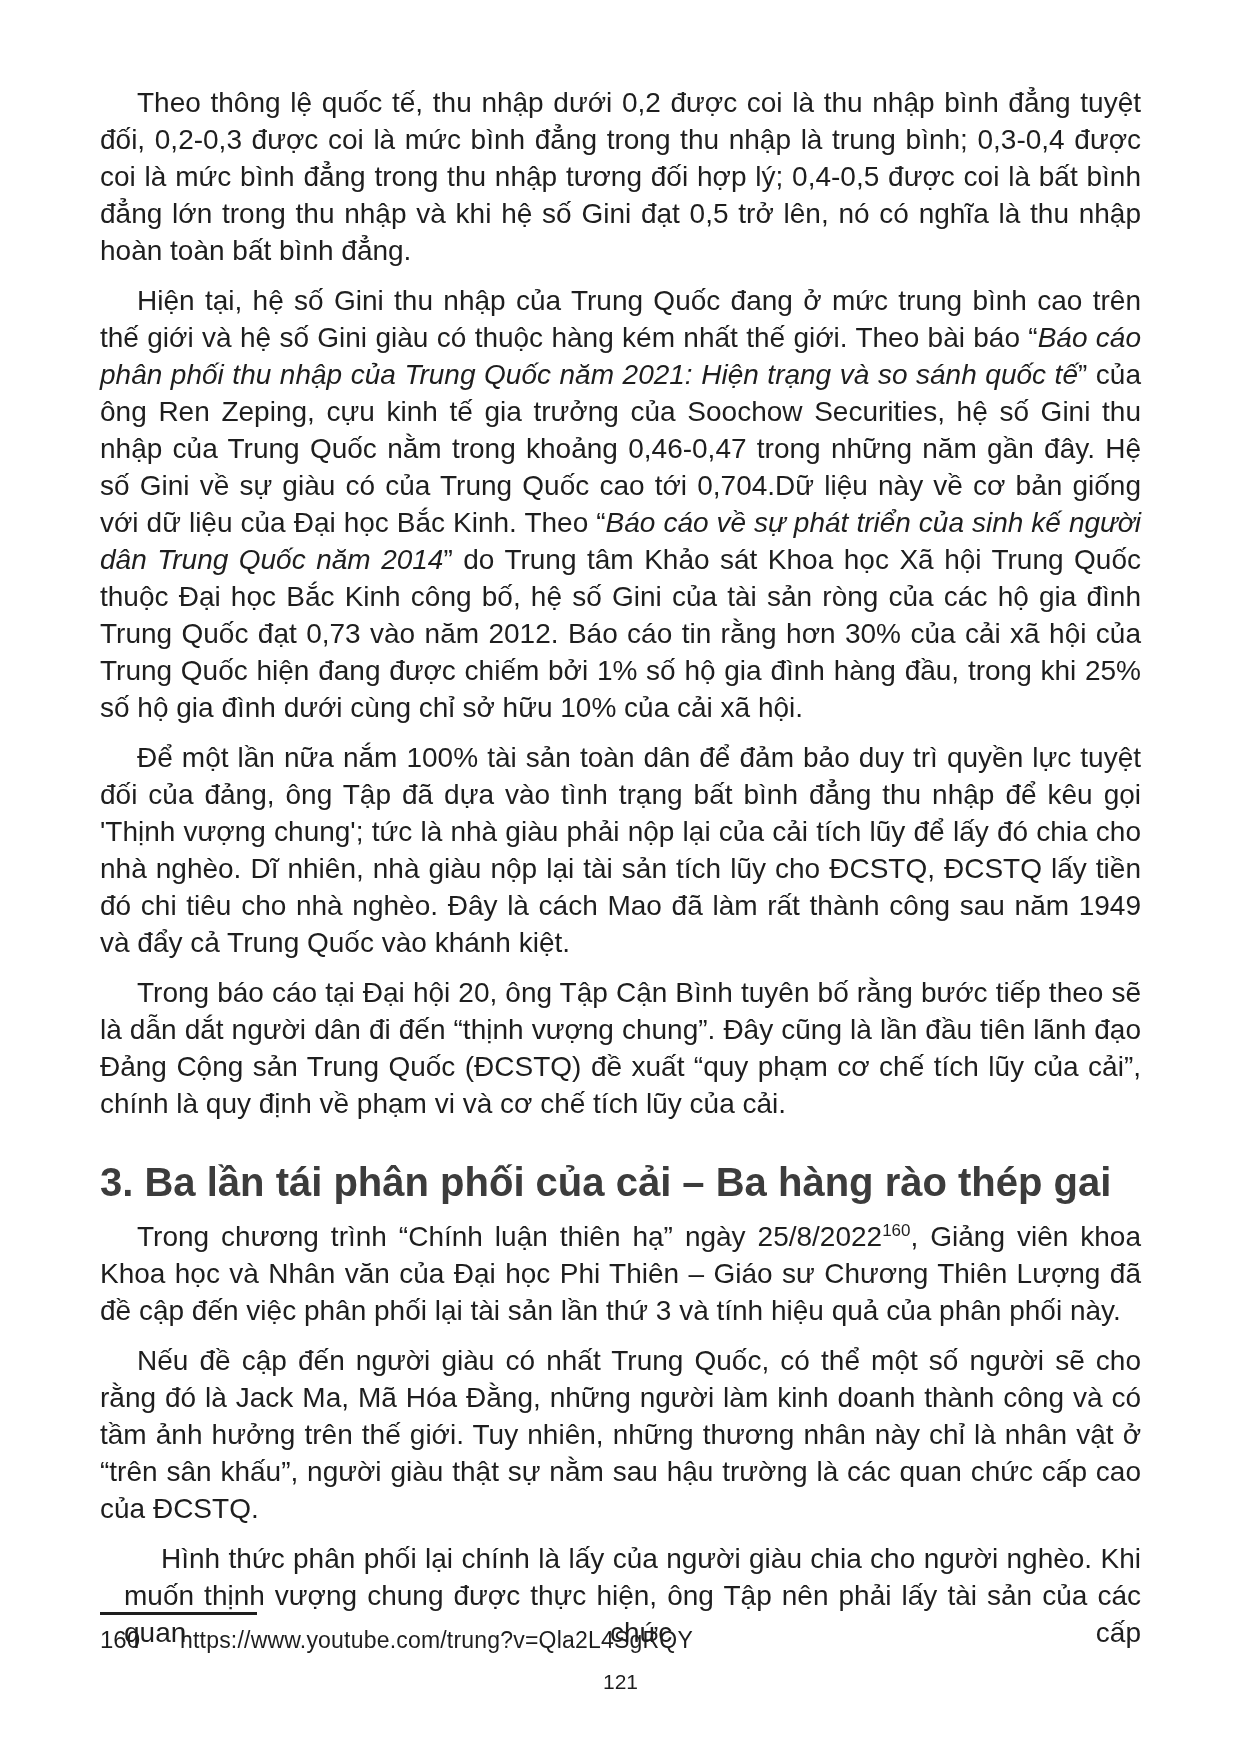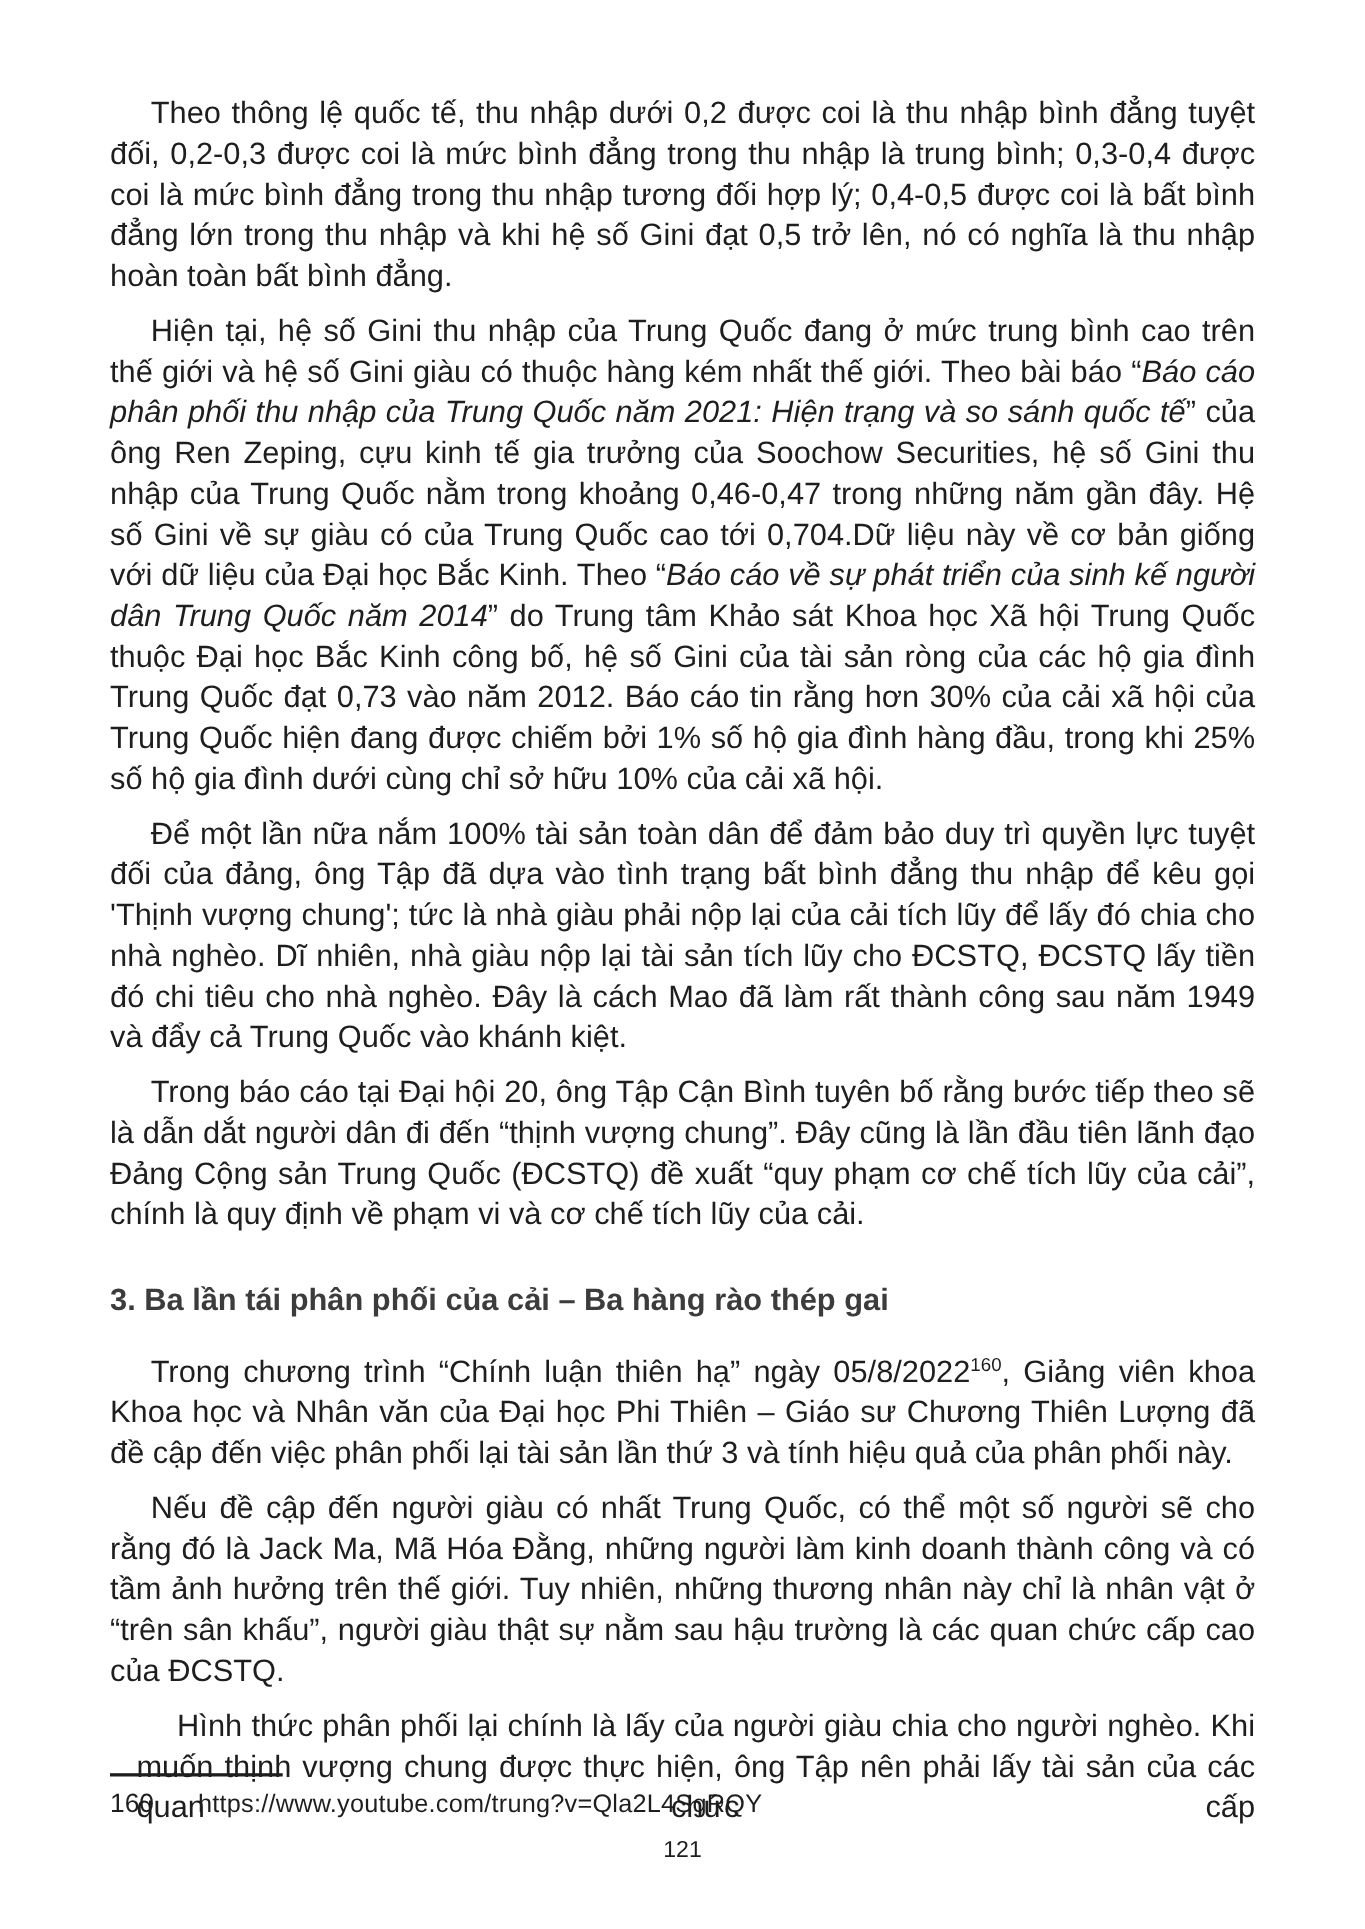--- a/index.html
+++ b/index.html
@@ -37,22 +37,22 @@
   }
   p.para em {
     font-style: italic;
   }
   sup.fn-ref {
     font-size: 17px;
     line-height: 0;
     vertical-align: 10px;
   }
   h2.section-heading {
-    margin: 40px 0 26px 0;
-    font-size: 28px;
+    margin: 40px 0 16px 0;
+    font-size: 40px;
     line-height: 40px;
     font-weight: bold;
     color: #3c3c3c;
     text-align: left;
   }
   .footnote {
     position: absolute;
     left: 100px;
     top: 1612px;
     width: 1041px;
@@ -95,21 +95,21 @@
     <p class="para"><span>Theo thông lệ quốc tế, thu nhập dưới 0,2 được coi là thu nhập bình đẳng tuyệt đối, 0,2-0,3 được coi là mức bình đẳng trong thu nhập là trung bình; 0,3-0,4 được coi là mức bình đẳng trong thu nhập tương đối hợp lý; 0,4-0,5 được coi là bất bình đẳng lớn trong thu nhập và khi hệ số Gini đạt 0,5 trở lên, nó có nghĩa là thu nhập hoàn toàn bất bình đẳng.</span></p>
 
     <p class="para"><span>Hiện tại, hệ số Gini thu nhập của Trung Quốc đang ở mức trung bình cao trên thế giới và hệ số Gini giàu có thuộc hàng kém nhất thế giới. Theo bài báo “</span><em>Báo cáo phân phối thu nhập của Trung Quốc năm 2021: Hiện trạng và so sánh quốc tế</em><span>” của ông Ren Zeping, cựu kinh tế gia trưởng của Soochow Securities, hệ số Gini thu nhập của Trung Quốc nằm trong khoảng 0,46-0,47 trong những năm gần đây. Hệ số Gini về sự giàu có của Trung Quốc cao tới 0,704.Dữ liệu này về cơ bản giống với dữ liệu của Đại học Bắc Kinh. Theo “</span><em>Báo cáo về sự phát triển của sinh kế người dân Trung Quốc năm 2014</em><span>” do Trung tâm Khảo sát Khoa học Xã hội Trung Quốc thuộc Đại học Bắc Kinh công bố, hệ số Gini của tài sản ròng của các hộ gia đình Trung Quốc đạt 0,73 vào năm 2012. Báo cáo tin rằng hơn 30% của cải xã hội của Trung Quốc hiện đang được chiếm bởi 1% số hộ gia đình hàng đầu, trong khi 25% số hộ gia đình dưới cùng chỉ sở hữu 10% của cải xã hội.</span></p>
 
     <p class="para"><span>Để một lần nữa nắm 100% tài sản toàn dân để đảm bảo duy trì quyền lực tuyệt đối của đảng, ông Tập đã dựa vào tình trạng bất bình đẳng thu nhập để kêu gọi 'Thịnh vượng chung'; tức là nhà giàu phải nộp lại của cải tích lũy để lấy đó chia cho nhà nghèo. Dĩ nhiên, nhà giàu nộp lại tài sản tích lũy cho ĐCSTQ, ĐCSTQ lấy tiền đó chi tiêu cho nhà nghèo. Đây là cách Mao đã làm rất thành công sau năm 1949 và đẩy cả Trung Quốc vào khánh kiệt.</span></p>
 
     <p class="para"><span>Trong báo cáo tại Đại hội 20, ông Tập Cận Bình tuyên bố rằng bước tiếp theo sẽ là dẫn dắt người dân đi đến “thịnh vượng chung”. Đây cũng là lần đầu tiên lãnh đạo Đảng Cộng sản Trung Quốc (ĐCSTQ) đề xuất “quy phạm cơ chế tích lũy của cải”, chính là quy định về phạm vi và cơ chế tích lũy của cải.</span></p>
 
     <h2 class="section-heading">3. Ba lần tái phân phối của cải – Ba hàng rào thép gai</h2>
 
-    <p class="para"><span>Trong chương trình “Chính luận thiên hạ” ngày 05/8/2022</span><sup class="fn-ref">160</sup><span>, Giảng viên khoa Khoa học và Nhân văn của Đại học Phi Thiên – Giáo sư Chương Thiên Lượng đã đề cập đến việc phân phối lại tài sản lần thứ 3 và tính hiệu quả của phân phối này.</span></p>
+    <p class="para"><span>Trong chương trình “Chính luận thiên hạ” ngày 25/8/2022</span><sup class="fn-ref">160</sup><span>, Giảng viên khoa Khoa học và Nhân văn của Đại học Phi Thiên – Giáo sư Chương Thiên Lượng đã đề cập đến việc phân phối lại tài sản lần thứ 3 và tính hiệu quả của phân phối này.</span></p>
 
     <p class="para"><span>Nếu đề cập đến người giàu có nhất Trung Quốc, có thể một số người sẽ cho rằng đó là Jack Ma, Mã Hóa Đằng, những người làm kinh doanh thành công và có tầm ảnh hưởng trên thế giới. Tuy nhiên, những thương nhân này chỉ là nhân vật ở “trên sân khấu”, người giàu thật sự nằm sau hậu trường là các quan chức cấp cao của ĐCSTQ.</span></p>
 
     <p class="para continued"><span>Hình thức phân phối lại chính là lấy của người giàu chia cho người nghèo. Khi muốn thịnh vượng chung được thực hiện, ông Tập nên phải lấy tài sản của các quan chức cấp</span></p>
 
   </div>
 
   <div class="footnote">
     <div class="footnote-rule"></div>
     <div class="footnote-row">

